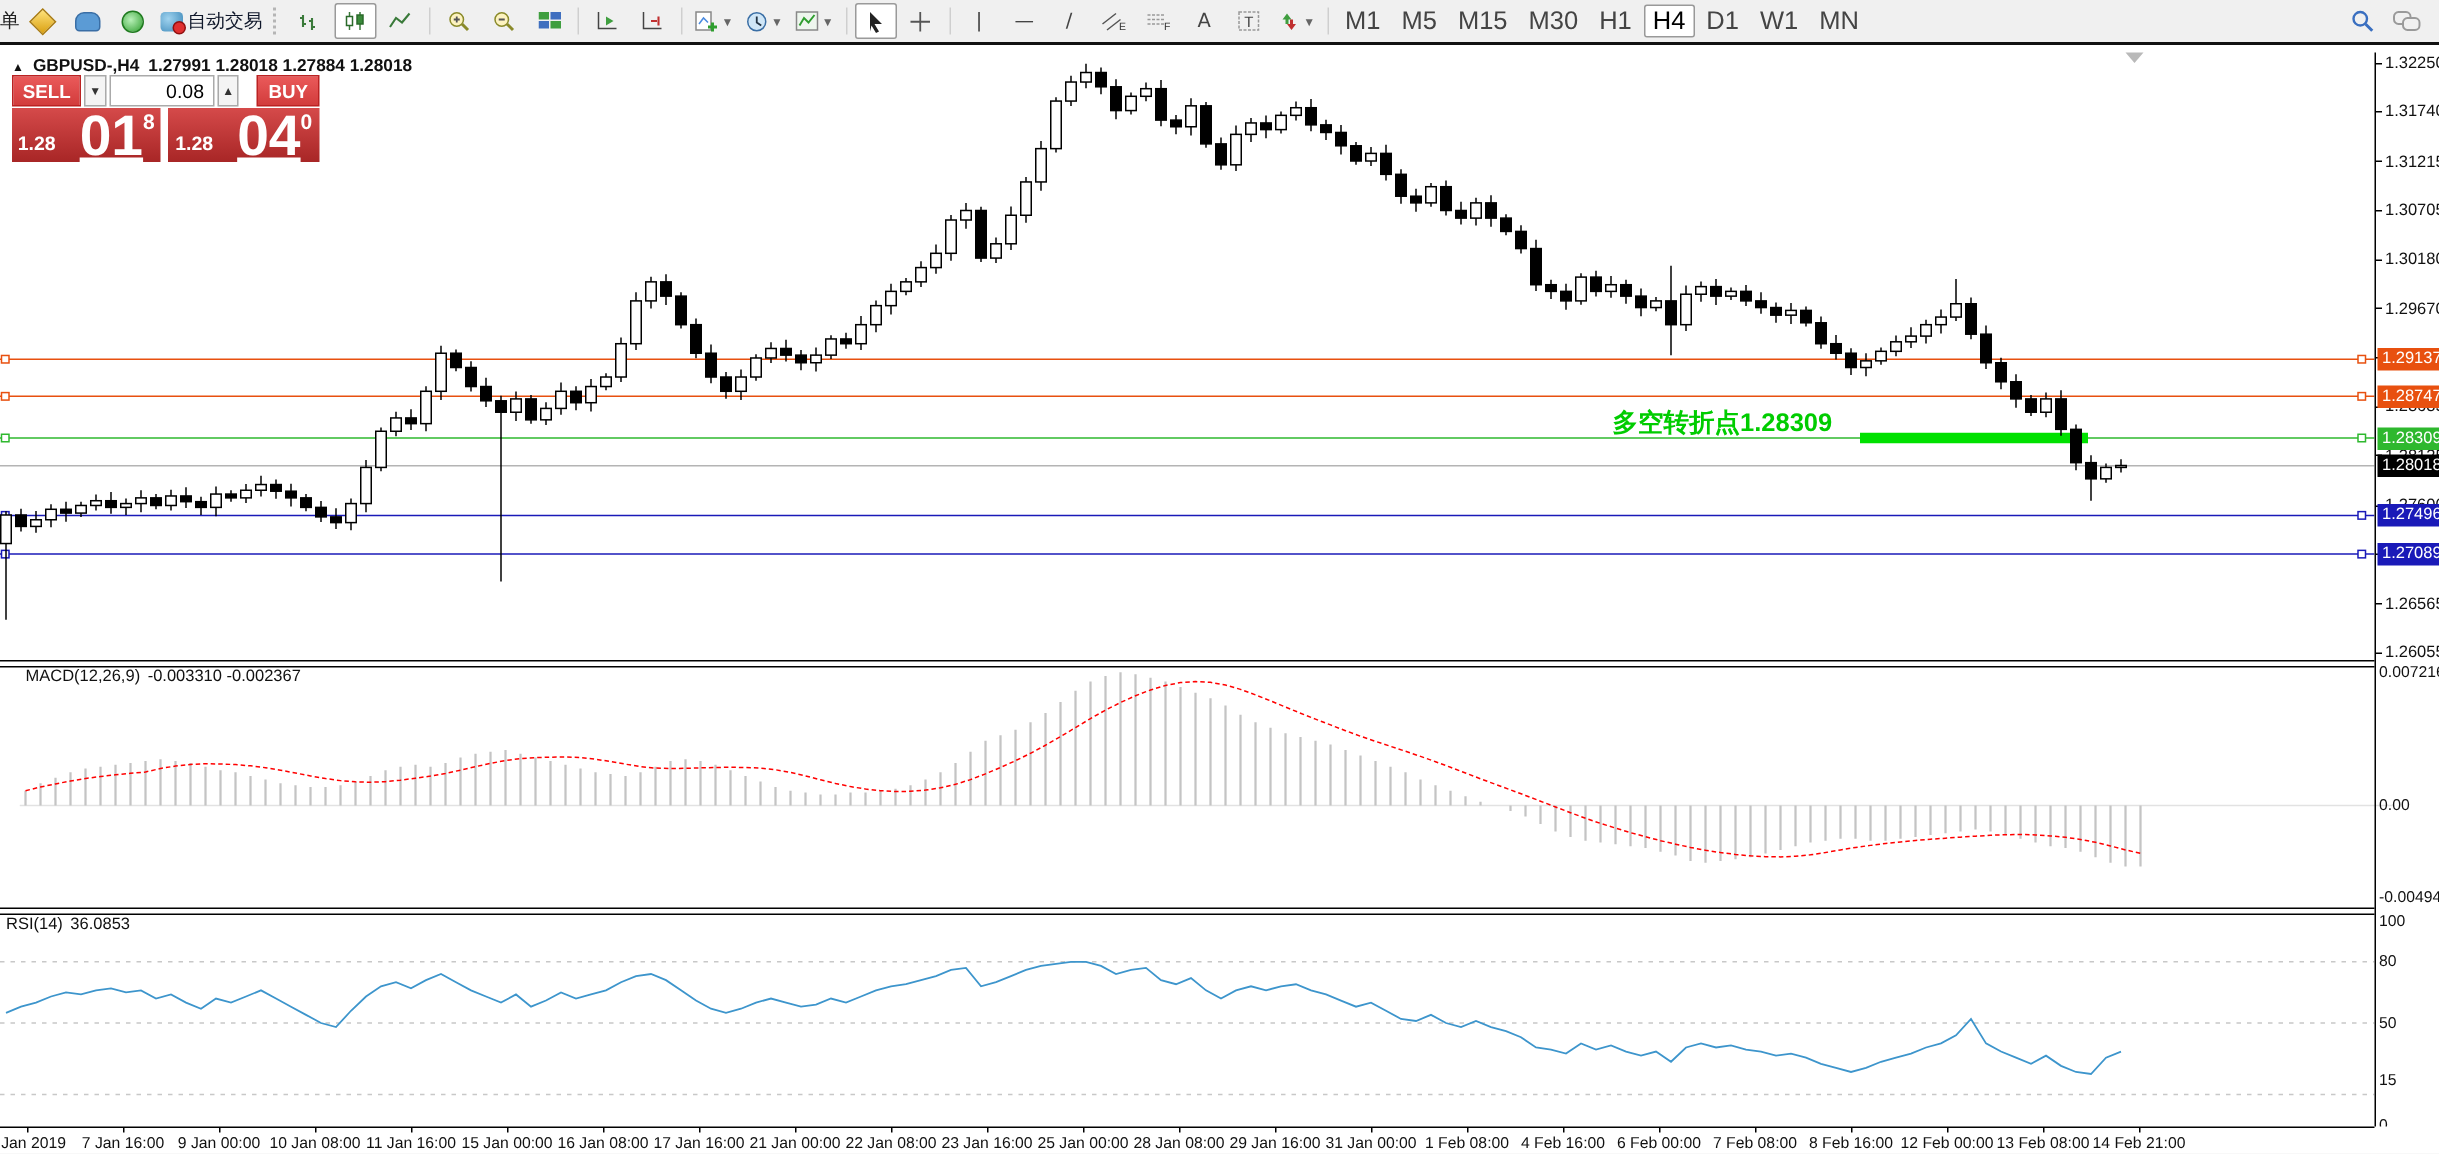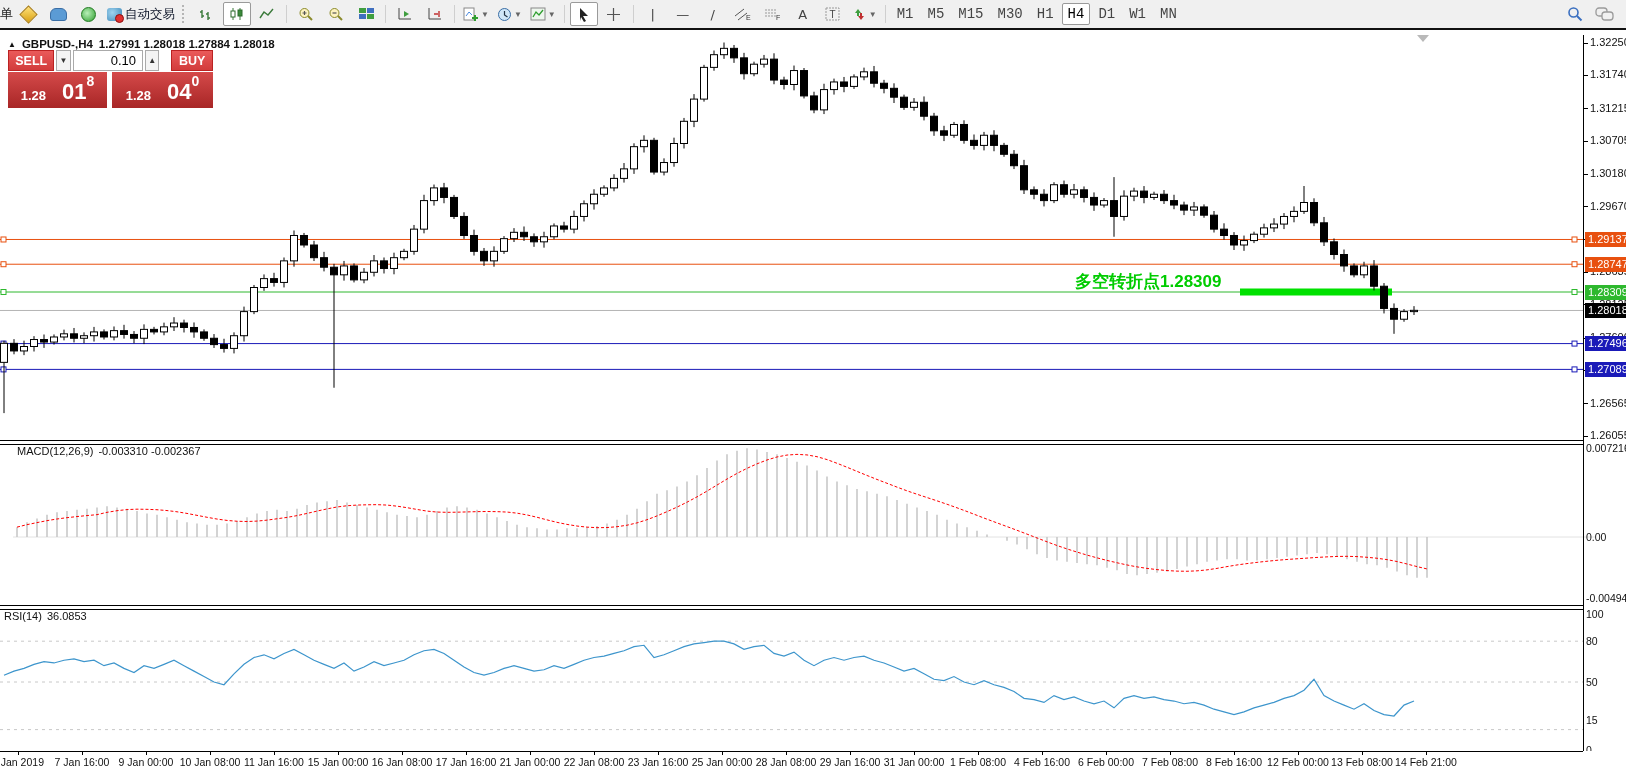--- a/index.html
+++ b/index.html
@@ -15,22 +15,22 @@
   .caret{font-size:8px;color:#666;margin-left:2px;}
   .tb-text{font-size:13px;color:#222;}
   .algo-label{font-size:12.5px;color:#0f172a;margin-left:3px;}
   .diamond{width:11px;height:11px;background:linear-gradient(135deg,#ffe27a,#d9a012);
     transform:rotate(45deg);border:1px solid #a97b10;}
   .cloudico{width:15px;height:11px;background:#5b9bd5;border-radius:6px 6px 3px 3px;border:1px solid #3a6ea5;}
   .sigico{width:13px;height:13px;border-radius:50%;background:radial-gradient(circle at 40% 40%,#b8f0b8,#2f9e2f);border:1px solid #1f7a1f;}
   .algoico{position:relative;width:15px;height:13px;background:radial-gradient(circle at 35% 35%,#9fd3ef,#3b87b8);border-radius:3px;}
   .algoico::after{content:"";position:absolute;right:-2px;bottom:-2px;width:7px;height:7px;border-radius:50%;
     background:#e03030;border:1px solid #901010;}
-  .tfbtn{height:20px;padding:0 5px;display:flex;align-items:center;font-size:14px;color:#444;
-    margin:0 1px;border:1px solid transparent;border-radius:2px;font-family:Liberation Mono, monospace;}
+  .tfbtn{height:20px;padding:0 5px;display:flex;align-items:center;font-size:17px;color:#444;
+    margin:0 1px;border:1px solid transparent;border-radius:2px;}
   .tfbtn.active{background:#fff;border:1px solid #999;color:#000;}
   #tb-right{margin-left:auto;display:flex;align-items:center;margin-right:6px;}
   .glyphtool{font-size:13px;color:#444;font-family:"DejaVu Sans",sans-serif;}
   
   #chart-window{position:absolute;left:0;top:28px;width:1626px;height:741px;background:#fff;
     border-top:2px solid #111;box-sizing:border-box;}
   #main-pane{position:absolute;left:0;top:5px;width:1583px;height:405px;}
   #svg-main,#svg-macd,#svg-rsi{position:absolute;left:0;top:0;}
   .pane-sep{position:absolute;left:0;width:1583px;height:3px;background:#fff;
     border-top:1px solid #000;border-bottom:1px solid #000;box-sizing:content-box;}
@@ -59,21 +59,21 @@
   .vol-btn{width:15px;background:#f4f4f4;border:1px solid #aaa;display:flex;align-items:center;justify-content:center;
     font-size:8px;color:#333;box-sizing:border-box;margin-left:2px;}
   #vol-field{width:74px;background:#fff;border:1px solid #aaa;box-sizing:border-box;font-size:13px;color:#000;
     display:flex;align-items:center;justify-content:flex-end;padding-right:6px;margin-left:2px;}
   #vol-up{margin-right:0;}
   #tp-row2{display:flex;margin-top:1px;height:36px;}
   .tp-price{background:linear-gradient(#d54a4a,#a82626);color:#fff;display:flex;align-items:flex-end;justify-content:center;
     padding-bottom:2px;box-sizing:border-box;}
   #sell-price{width:99px;} #buy-price{width:101px;margin-left:5px;}
   .pp-small{font-size:13px;font-weight:bold;margin-bottom:3px;}
-  .pp-big{font-size:22px;font-weight:bold;line-height:29px;margin-left:16px;}
+  .pp-big{font-size:38px;font-weight:bold;line-height:29px;margin-left:16px;text-decoration:underline;}
   .pp-sup{font-size:14px;font-weight:bold;align-self:flex-start;margin-top:1px;}
   svg text{font-family:"Liberation Sans",sans-serif;}
 </style>
 </head>
 <body>
 
 <div id="toolbar">
   <span class="tb-text">单</span>
   <span class="tb-btn">
       <span class="diamond"></span>
@@ -543,21 +543,21 @@
     <div id="shift-marker"></div>
     <div id="chart-title">
       <span id="collapse-tri">▲</span>
       <span>GBPUSD-,H4</span>
       <span style="font-weight:bold;">1.27991 1.28018 1.27884 1.28018</span>
     </div>
     <div id="trade-panel">
       <div id="tp-row1">
         <div class="tp-btn" id="sell-btn">SELL</div>
         <div class="vol-btn">▼</div>
-        <div id="vol-field">0.10</div>
+        <div id="vol-field">0.08</div>
         <div class="vol-btn" id="vol-up">▲</div>
         <div class="tp-btn" id="buy-btn">BUY</div>
       </div>
       <div id="tp-row2">
         <div class="tp-price" id="sell-price">
           <span class="pp-small">1.28</span>
           <span class="pp-big">01</span>
           <span class="pp-sup">8</span>
         </div>
         <div class="tp-price" id="buy-price">

